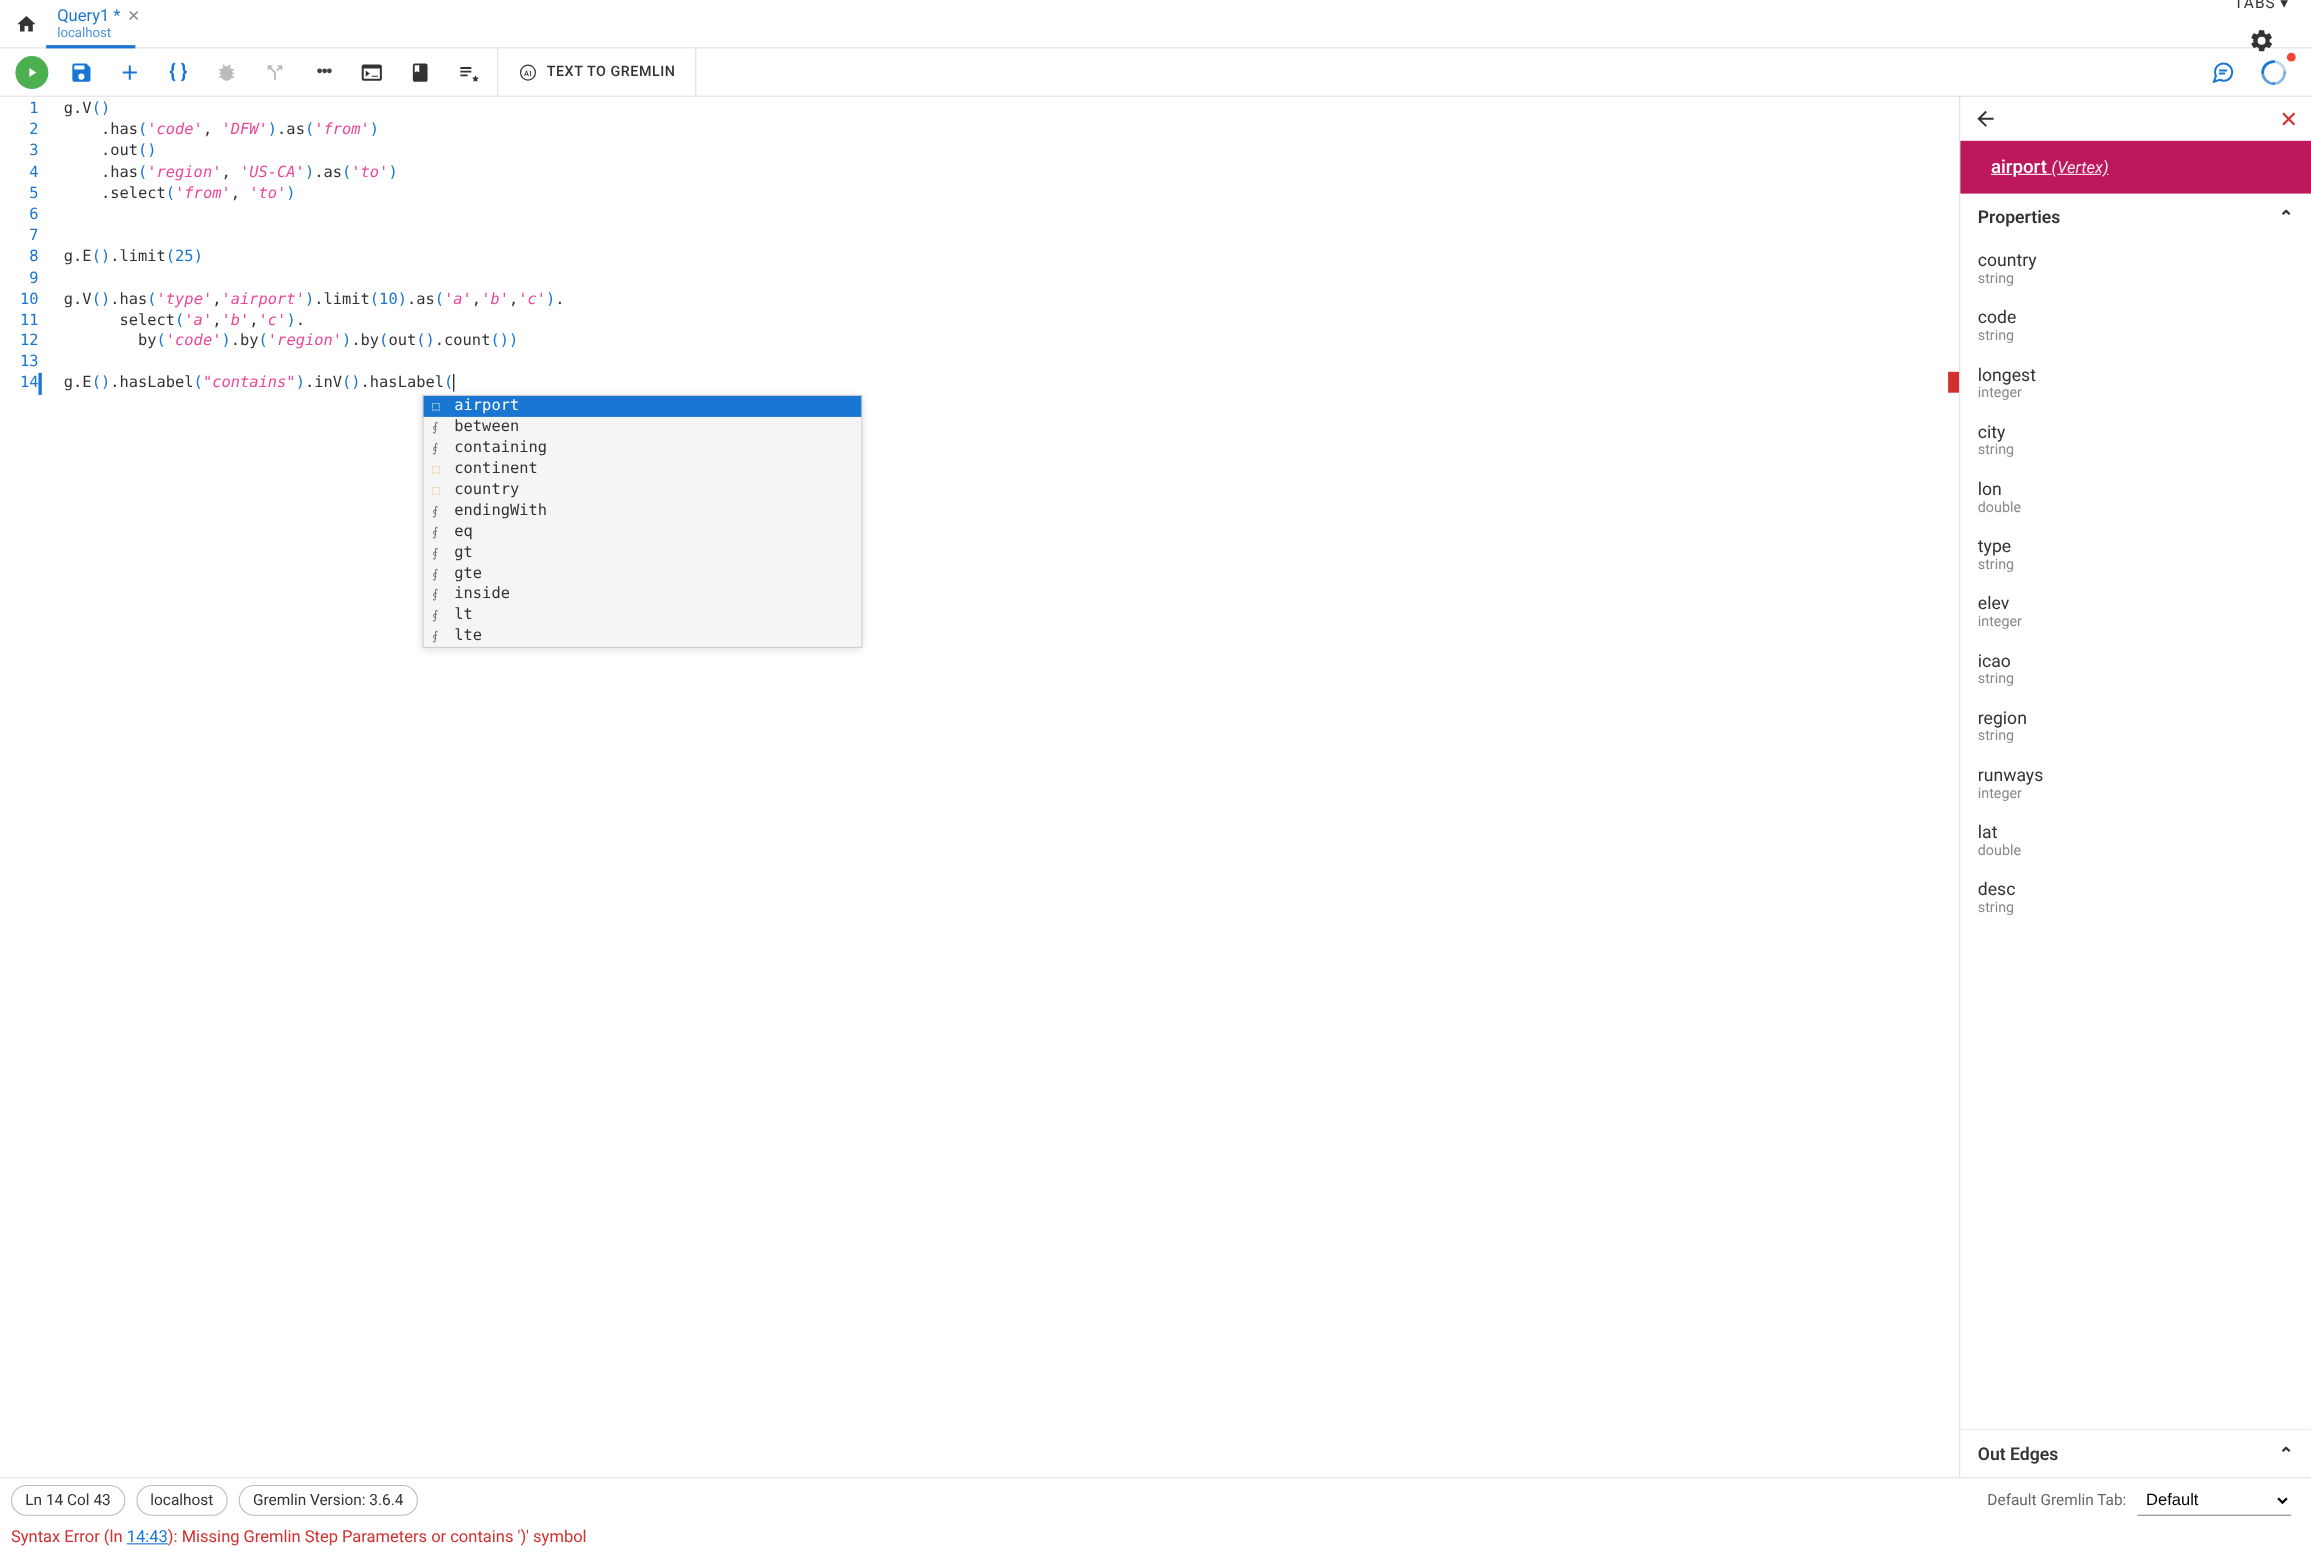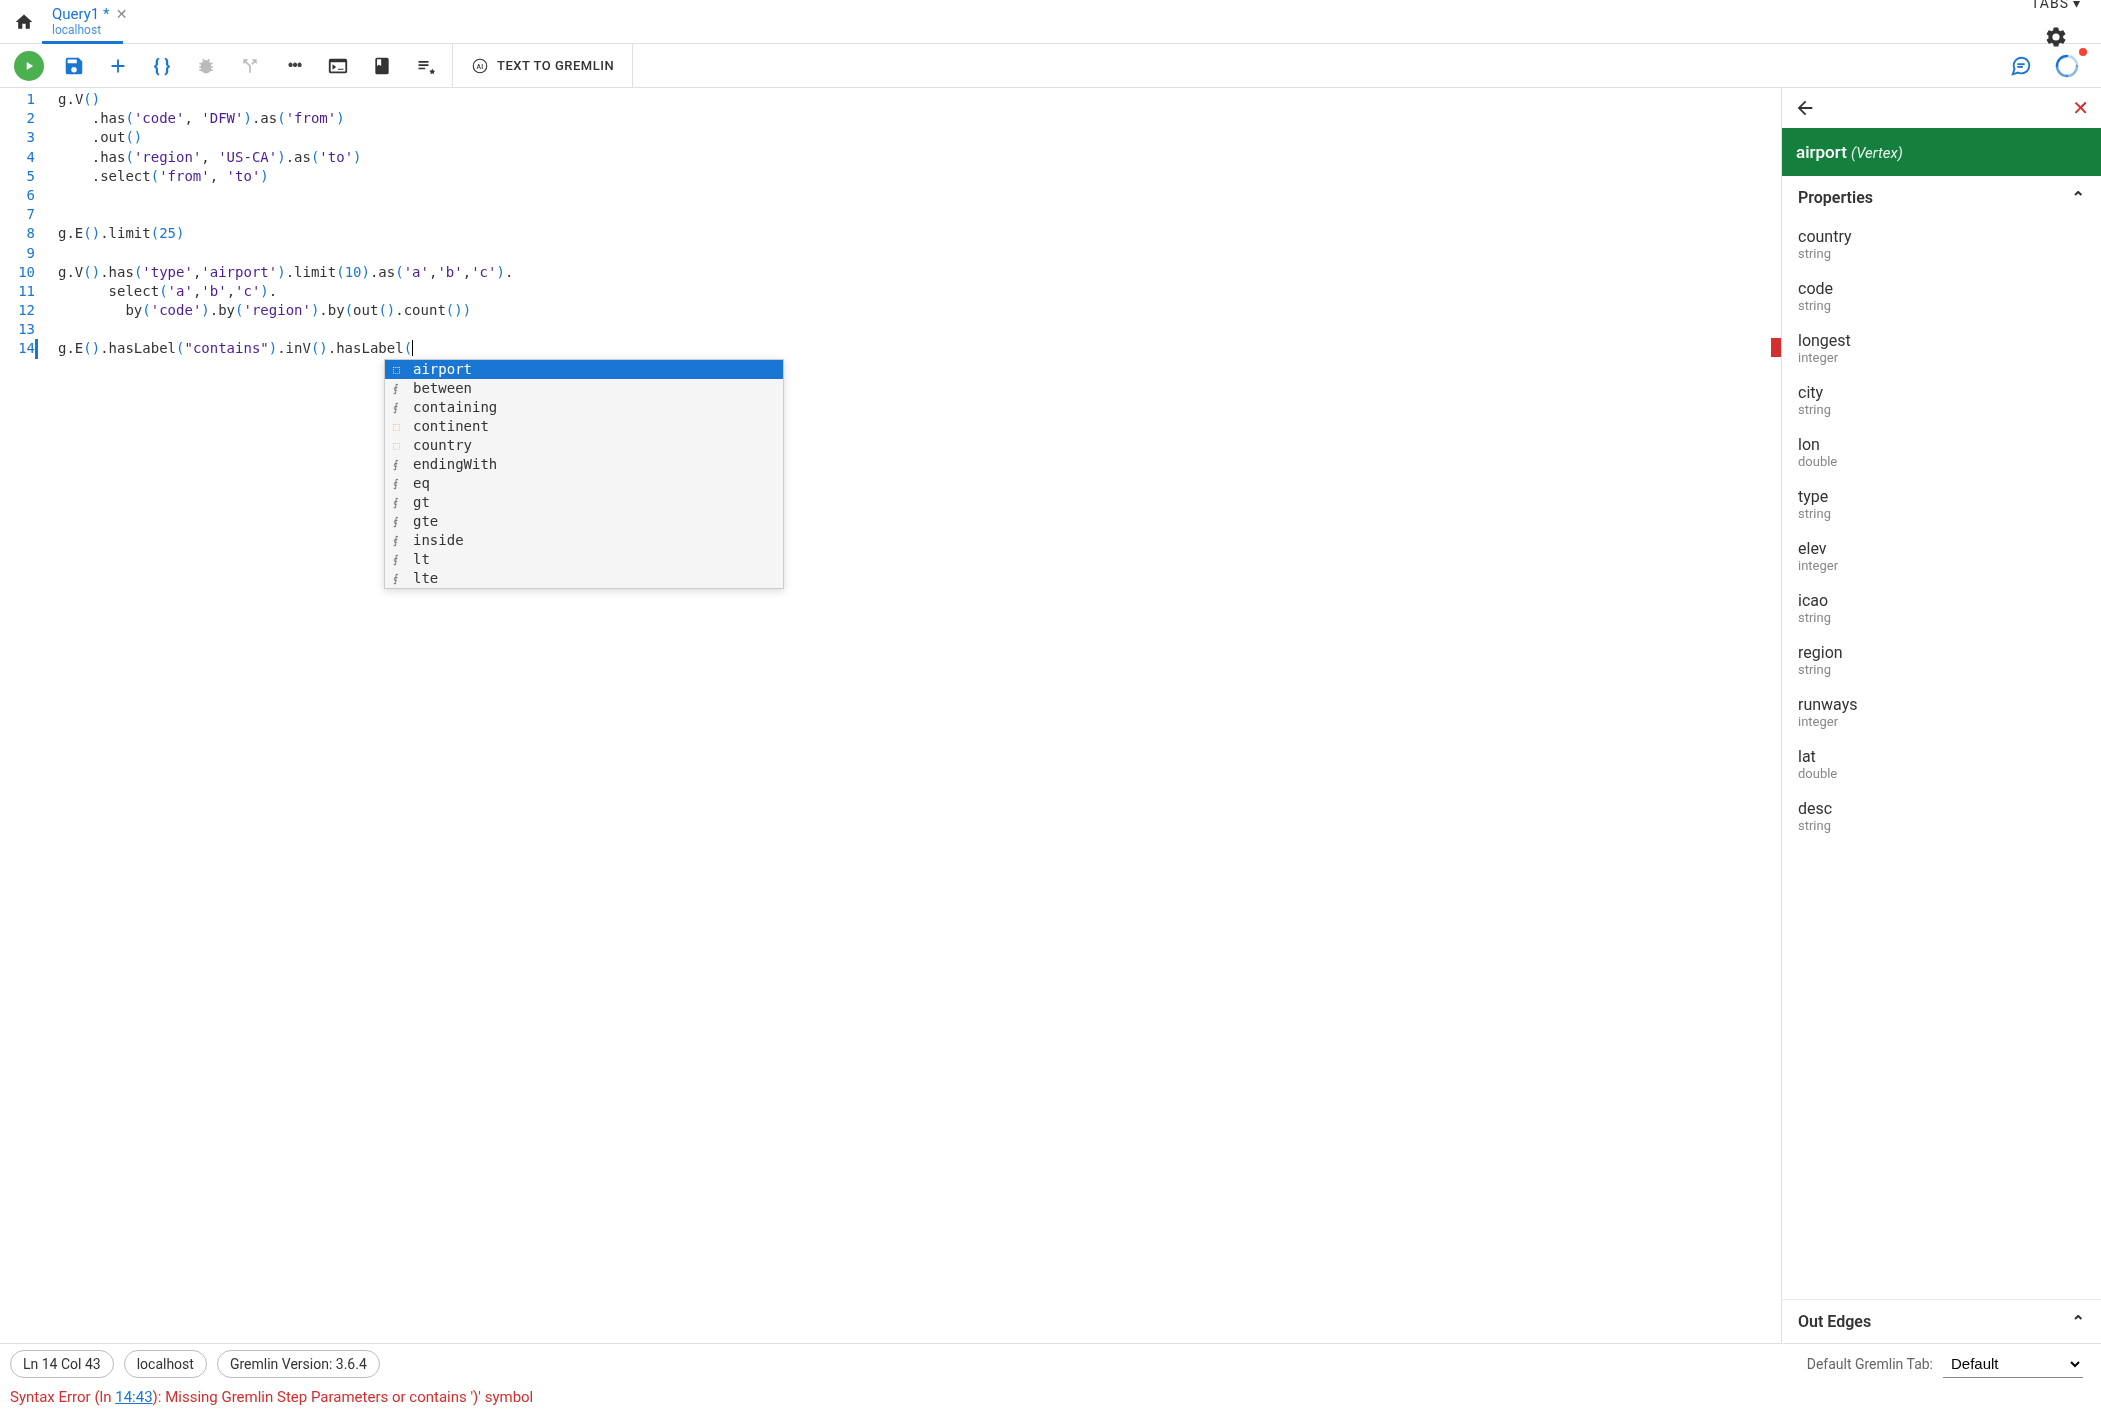--- a/index.html
+++ b/index.html
@@ -28,40 +28,40 @@
 .spinner-icon::after { content: ''; position: absolute; top: 0; right: 0; width: 8px; height: 8px; background: #f44336; border-radius: 50%; }
 
 .main { display: flex; flex: 1; overflow: hidden; }
 .editor { flex: 1; display: flex; overflow: auto; font-family: "Monaco", "Menlo", "Consolas", monospace; font-size: 14px; position: relative; }
 .gutter { width: 44px; text-align: right; padding: 2px 8px 2px 0; color: #1976d2; user-select: none; border-right: 1px solid transparent; }
 .gutter .ln { height: 19.2px; line-height: 19.2px; position: relative; }
 .gutter .ln.hl { }
 .gutter .ln.hl::after { content: ''; position: absolute; right: -3px; top: 0; bottom: 0; width: 3px; background: #1976d2; }
 .code { flex: 1; padding: 2px 0 2px 14px; white-space: pre; line-height: 19.2px; position: relative; }
 .code .line { height: 19.2px; }
-.str { color: #4c1d95; }
+.str { color: #ec4899; font-style: italic; }
 .num { color: #1976d2; }
 .paren { color: #1976d2; }
 .dot { color: #333; }
 .cursor-line { display: inline-block; width: 1px; height: 16px; background: #000; vertical-align: text-bottom; }
 .red-marker { position: absolute; right: 0; width: 10px; height: 19px; background: #d32f2f; }
 
 .autocomplete { position: absolute; background: #f5f5f5; border: 1px solid #ccc; box-shadow: 0 2px 8px rgba(0,0,0,0.15); font-family: "Monaco", "Menlo", "Consolas", monospace; font-size: 14px; min-width: 400px; z-index: 10; }
 .ac-item { display: flex; align-items: center; gap: 6px; padding: 1px 8px; cursor: pointer; height: 19px; }
 .ac-item.sel { background: #1976d2; color: #fff; }
 .ac-icon { width: 14px; font-size: 11px; opacity: 0.7; }
 .ac-item.sel .ac-icon { opacity: 1; }
 .ac-icon.label { color: #e6a23c; }
 .ac-item.sel .ac-icon.label { color: #fff; }
 
 .side-panel { width: 320px; border-left: 1px solid #e0e0e0; display: flex; flex-direction: column; overflow: hidden; }
 .sp-header-bar { display: flex; align-items: center; justify-content: space-between; padding: 8px 12px; }
 .sp-back { cursor: pointer; font-size: 18px; }
 .sp-close { cursor: pointer; color: #d32f2f; font-size: 20px; }
-.sp-title { background: #15803d; color: #fff; padding: 14px 14px; font-size: 17px; }
+.sp-title { background: #be185d; color: #fff; padding: 14px 28px; font-size: 17px; text-decoration: underline; }
 .sp-title em { font-style: italic; font-weight: normal; opacity: 0.9; font-size: 15px; }
 .sp-section { display: flex; align-items: center; justify-content: space-between; padding: 12px 16px; font-weight: 600; font-size: 16px; cursor: pointer; }
 .sp-props { flex: 1; overflow-y: auto; }
 .sp-prop { padding: 8px 16px 10px; }
 .sp-prop-name { font-size: 16px; color: #333; }
 .sp-prop-type { font-size: 13px; color: #888; }
 
 .status-bar { border-top: 1px solid #e0e0e0; padding: 6px 10px; display: flex; align-items: center; gap: 10px; }
 .pill { border: 1px solid #bbb; border-radius: 16px; padding: 5px 12px; font-size: 14px; }
 .status-right { margin-left: auto; display: flex; align-items: center; gap: 10px; color: #666; padding-right: 8px; }

